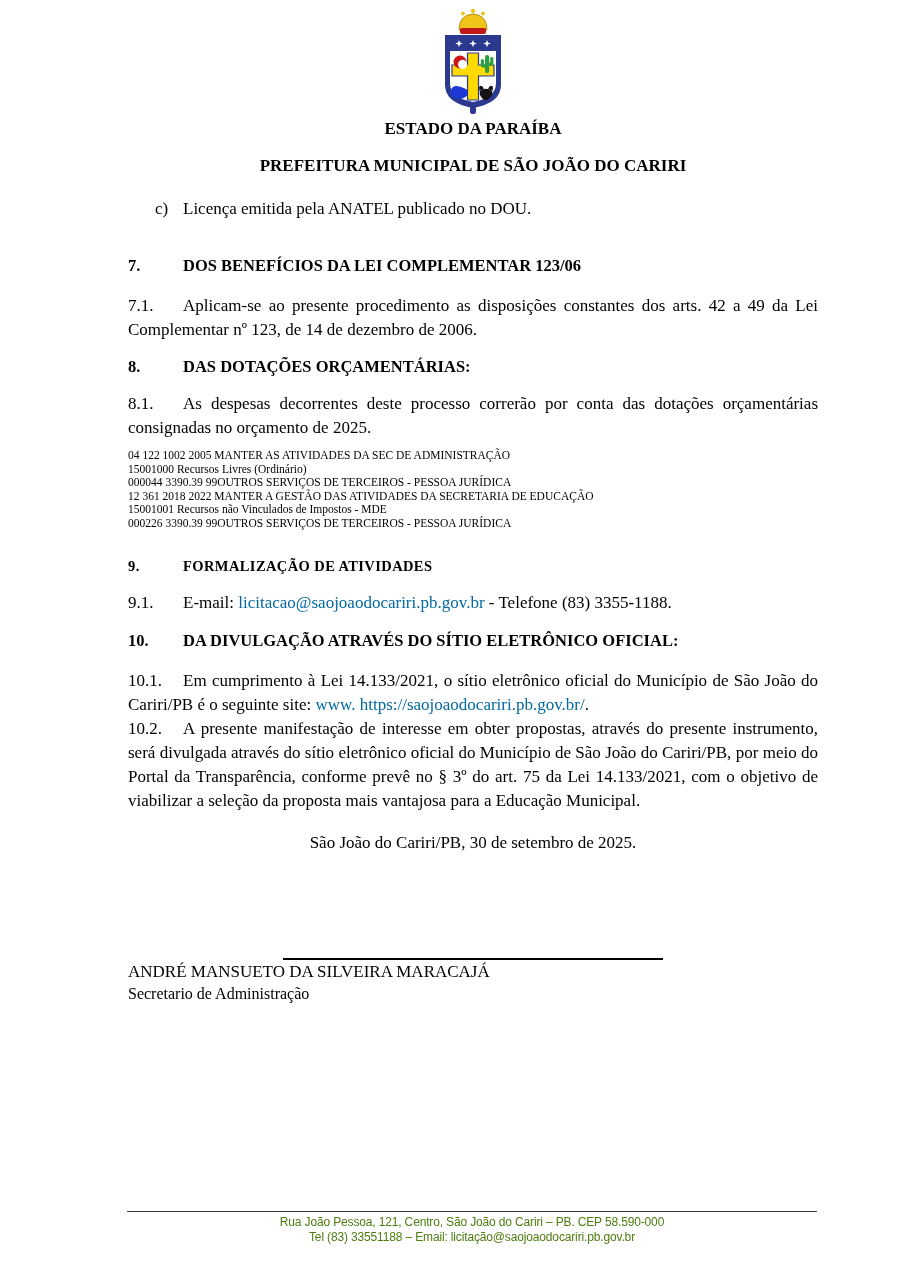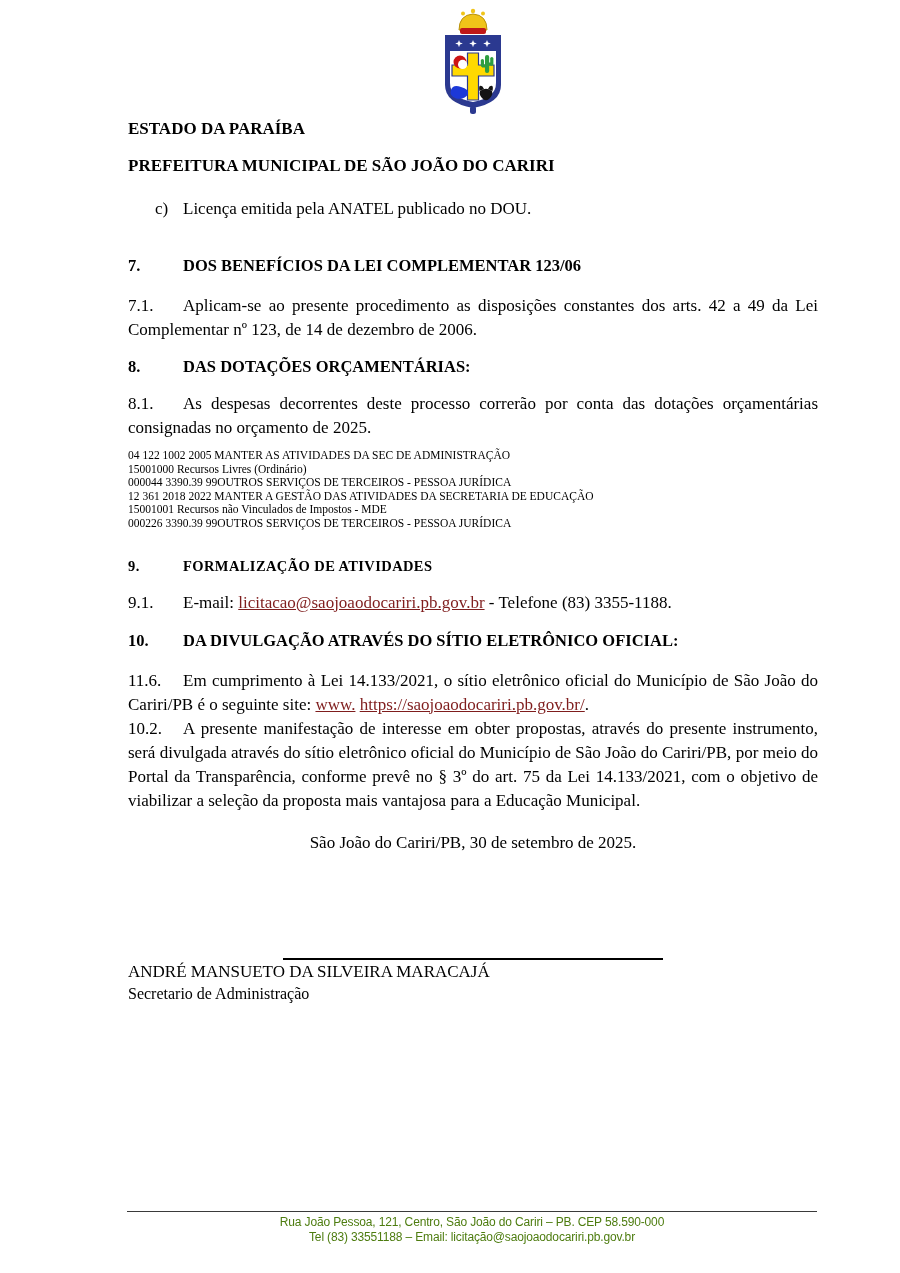--- a/index.html
+++ b/index.html
@@ -6,40 +6,40 @@
   .page{
     width:900px;height:1273px;position:relative;margin:0 auto;
     background:#ffffff;color:#000;
     font-family:"Liberation Serif","DejaVu Serif",serif;
     overflow:hidden;
   }
   .content{position:absolute;left:128px;top:0;width:690px;}
 
   .crest{display:block;margin:6px auto 0;width:72px;height:110px;}
 
-  .hdr{ font-weight:bold;font-size:17px;line-height:21px;margin:2px 0 0; }
+  .hdr{ text-align:center;font-weight:bold;font-size:17px;line-height:21px;margin:2px 0 0; }
 
   .item-c{margin:21px 0 0 27px;font-size:17px;line-height:24px;}
   .item-c .marker{display:inline-block;width:28px;}
 
   .sec-head{margin-top:34px;font-weight:bold;font-size:16.5px;line-height:22px;}
   .sec-head .num{display:inline-block;width:55px;font-weight:bold;}
   .sec-head.tight{margin-top:14px;}
   .sec-head.smallcaps{font-size:14.5px;letter-spacing:.4px;margin-top:24px;}
 
   .para{margin:14px 0 0;font-size:17px;line-height:24px;text-align:justify;}
   .para .num{display:inline-block;width:55px;}
   .para.p71{margin-top:17px;}
   .para.p101{margin-top:17px;}
   .para.p102{margin-top:0;}
 
   .budget{margin-top:9px;font-size:11.5px;line-height:13.6px;}
   .budget div{white-space:nowrap;}
 
-  a.doclink{color:#7f1d1d;text-decoration:underline;cursor:pointer;}
+  a.doclink{color:#0369a1;cursor:pointer;}
 
   .dateline{margin-top:18px;text-align:center;font-size:17px;line-height:24px;}
 
   .sig{margin-top:103px;text-align:left;}
   .sig-rule{width:380px;margin:0 auto;border-top:2px solid #000;height:0;}
   .sig-name{font-size:17px;line-height:22px;margin-top:1px;}
   .sig-role{font-size:16px;line-height:22px;}
 
   .footer{position:absolute;left:127px;top:1211px;width:690px;text-align:center;
     font-family:"Liberation Sans","DejaVu Sans",sans-serif;}
@@ -123,21 +123,21 @@
       <span class="num">9.</span><span>FORMALIZAÇÃO DE ATIVIDADES</span>
     </div>
     <p class="para">
       <span class="num">9.1.</span><span>E-mail: </span><a class="doclink">licitacao@saojoaodocariri.pb.gov.br</a><span> - Telefone (83) 3355-1188.</span>
     </p>
 
     <div class="sec-head tight" style="margin-top:15px">
       <span class="num">10.</span><span>DA DIVULGAÇÃO ATRAVÉS DO SÍTIO ELETRÔNICO OFICIAL:</span>
     </div>
     <p class="para p101">
-      <span class="num">11.6.</span><span>Em cumprimento à Lei 14.133/2021, o sítio eletrônico oficial do Município de São João do Cariri/PB é o seguinte site: </span><a class="doclink">www.</a><span> </span><a class="doclink">https://saojoaodocariri.pb.gov.br/</a><span>.</span>
+      <span class="num">10.1.</span><span>Em cumprimento à Lei 14.133/2021, o sítio eletrônico oficial do Município de São João do Cariri/PB é o seguinte site: </span><a class="doclink">www.</a><span> </span><a class="doclink">https://saojoaodocariri.pb.gov.br/</a><span>.</span>
     </p>
     <p class="para p102">
       <span class="num">10.2.</span><span>A presente manifestação de interesse em obter propostas, através do presente instrumento, será divulgada através do sítio eletrônico oficial do Município de São João do Cariri/PB, por meio do Portal da Transparência, conforme prevê no § 3º do art. 75 da Lei 14.133/2021, com o objetivo de viabilizar a seleção da proposta mais vantajosa para a Educação Municipal.</span>
     </p>
 
     <div class="dateline">São João do Cariri/PB, 30 de setembro de 2025.</div>
 
     <div class="sig">
       <div class="sig-rule"></div>
       <div class="sig-name">ANDRÉ MANSUETO DA SILVEIRA MARACAJÁ</div>

